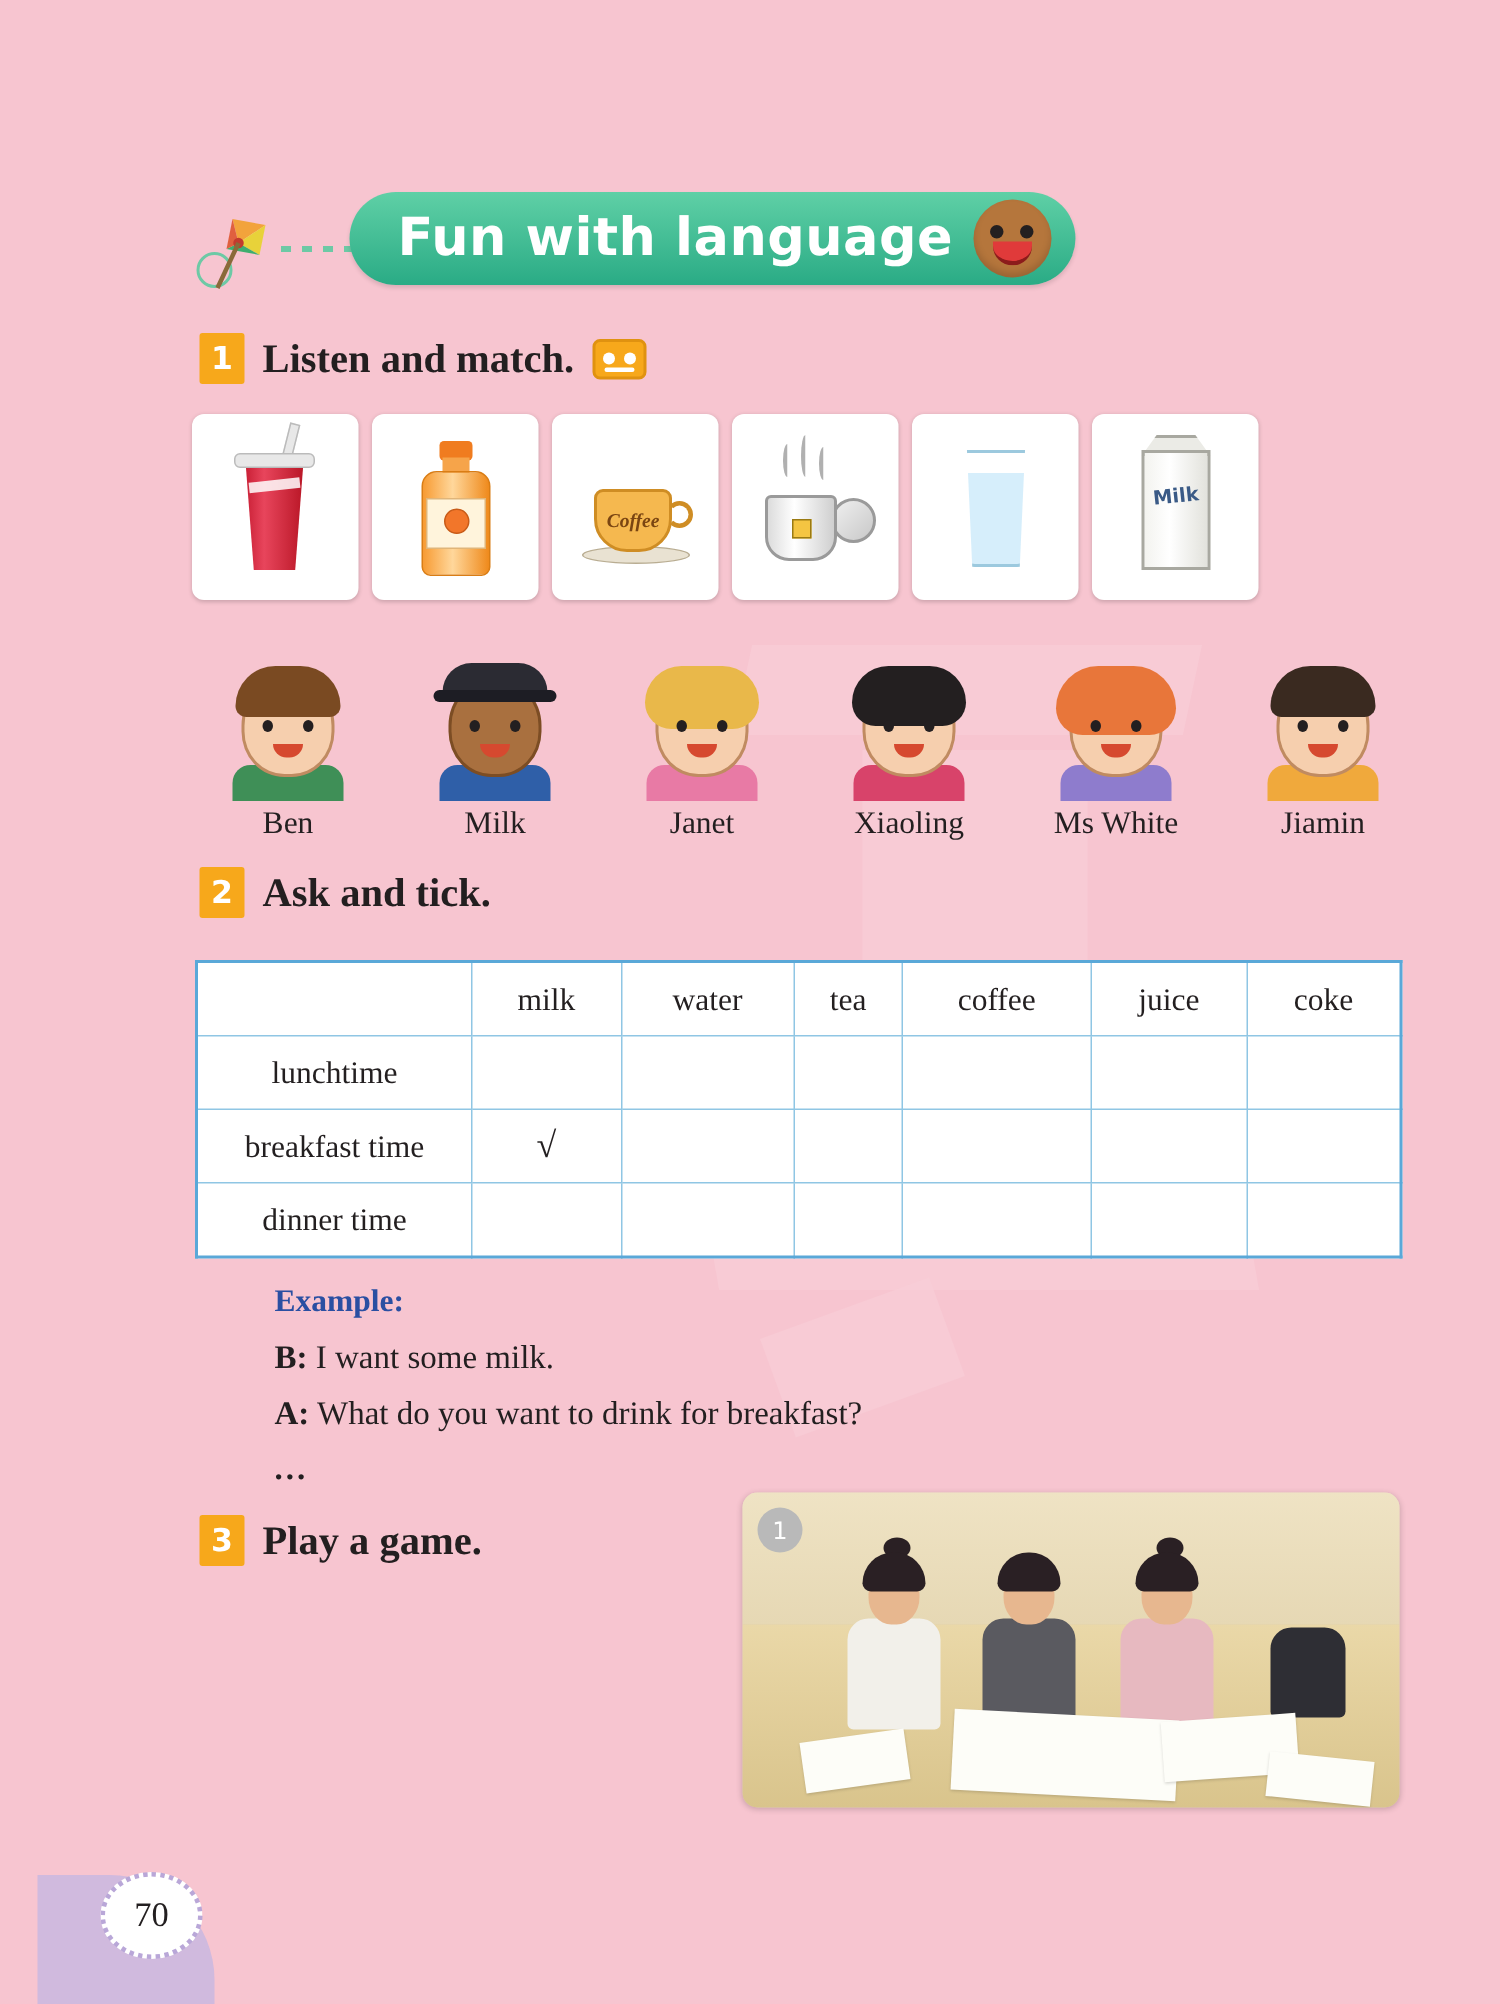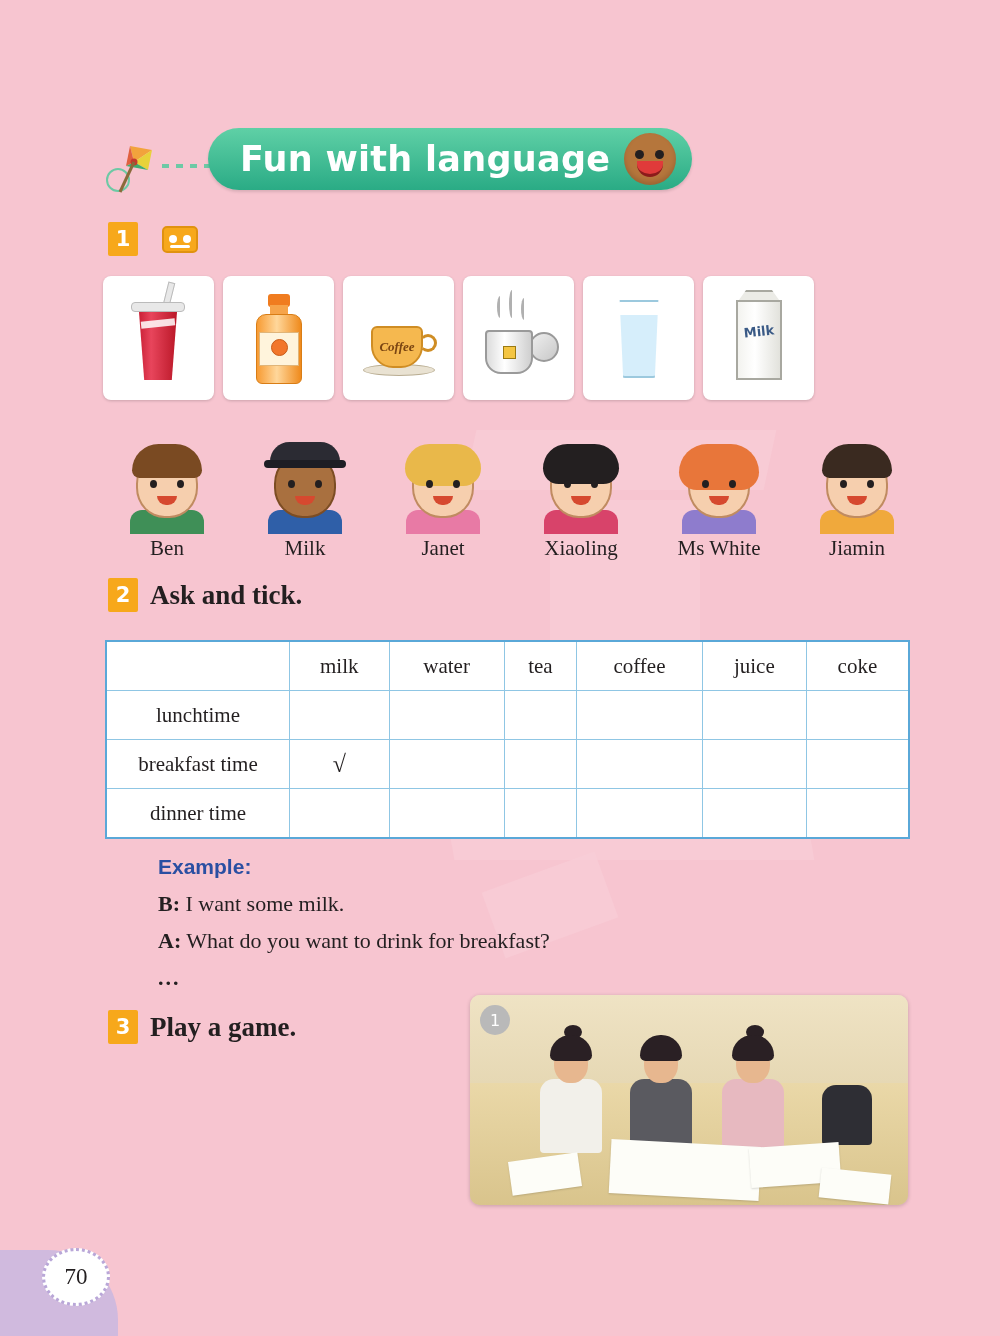--- a/index.html
+++ b/index.html
@@ -25,20 +25,21 @@
     pointer-events: none;
   }
   .wm-shape {
     position: absolute;
     background: #ffffff;
     opacity: 0.55;
   }
   .page {
     position: absolute;
     inset: 0;
+    margin-left: 25px;
   }
 
   
   .header {
     position: absolute;
     left: 100px;
     top: 122px;
     width: 600px;
     height: 76px;
   }
@@ -459,21 +460,21 @@
   }
 
   
   .example {
     position: absolute;
     left: 158px;
     top: 855px;
     width: 640px;
   }
   .ex-title {
-    font-family: Liberation Sans, sans-serif;
+    font-family: Liberation Serif, serif;
     font-weight: bold;
     font-size: 21px;
     color: #2a4fa2;
     margin-bottom: 12px;
   }
   .ex-line {
     font-family: "Liberation Serif", serif;
     font-size: 22px;
     color: #231f20;
     margin-bottom: 11px;
@@ -605,20 +606,21 @@
     <div class="banner">
       <span class="banner-title">Fun with language</span>
       <span class="banner-face">
         <span class="banner-smile"></span>
       </span>
     </div>
   </div>
 
   <div class="task" style="left:108px; top:222px;">
     <span class="task-num">1</span>
+    <span class="task-label">Listen and match.</span>
     <span class="cassette">
         <span></span>
       </span>
   </div>
 
   <div class="cards">
 
     <div class="card">
       <div class="straw"></div>
       <div class="coke-cup"></div>

